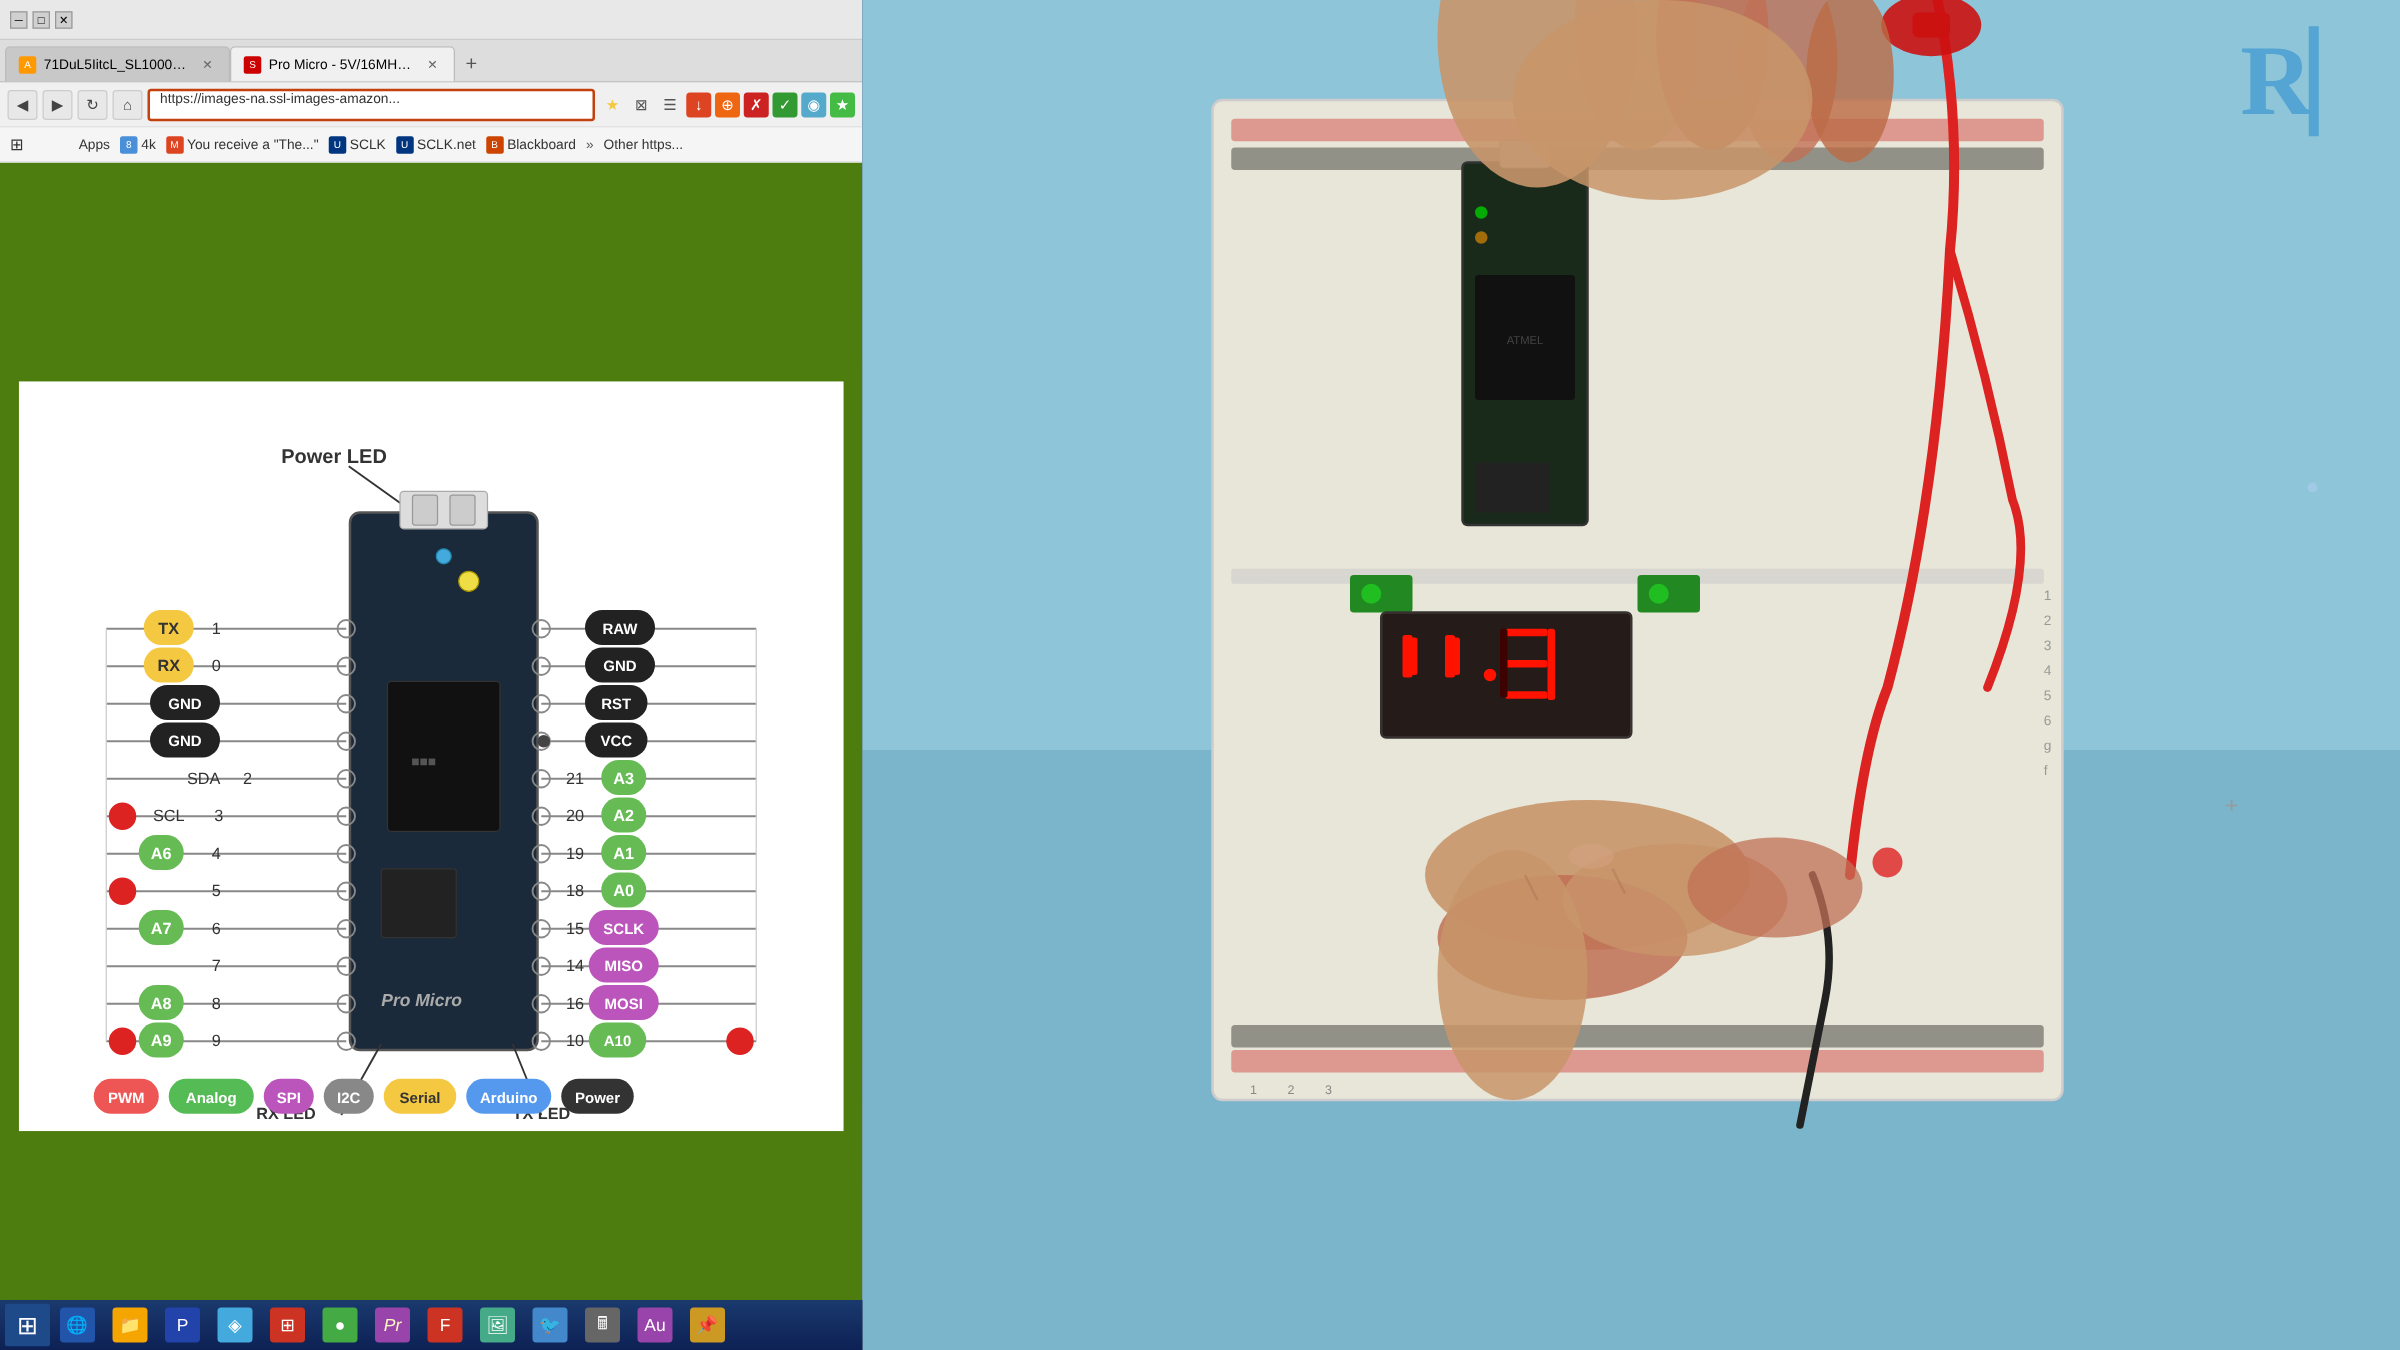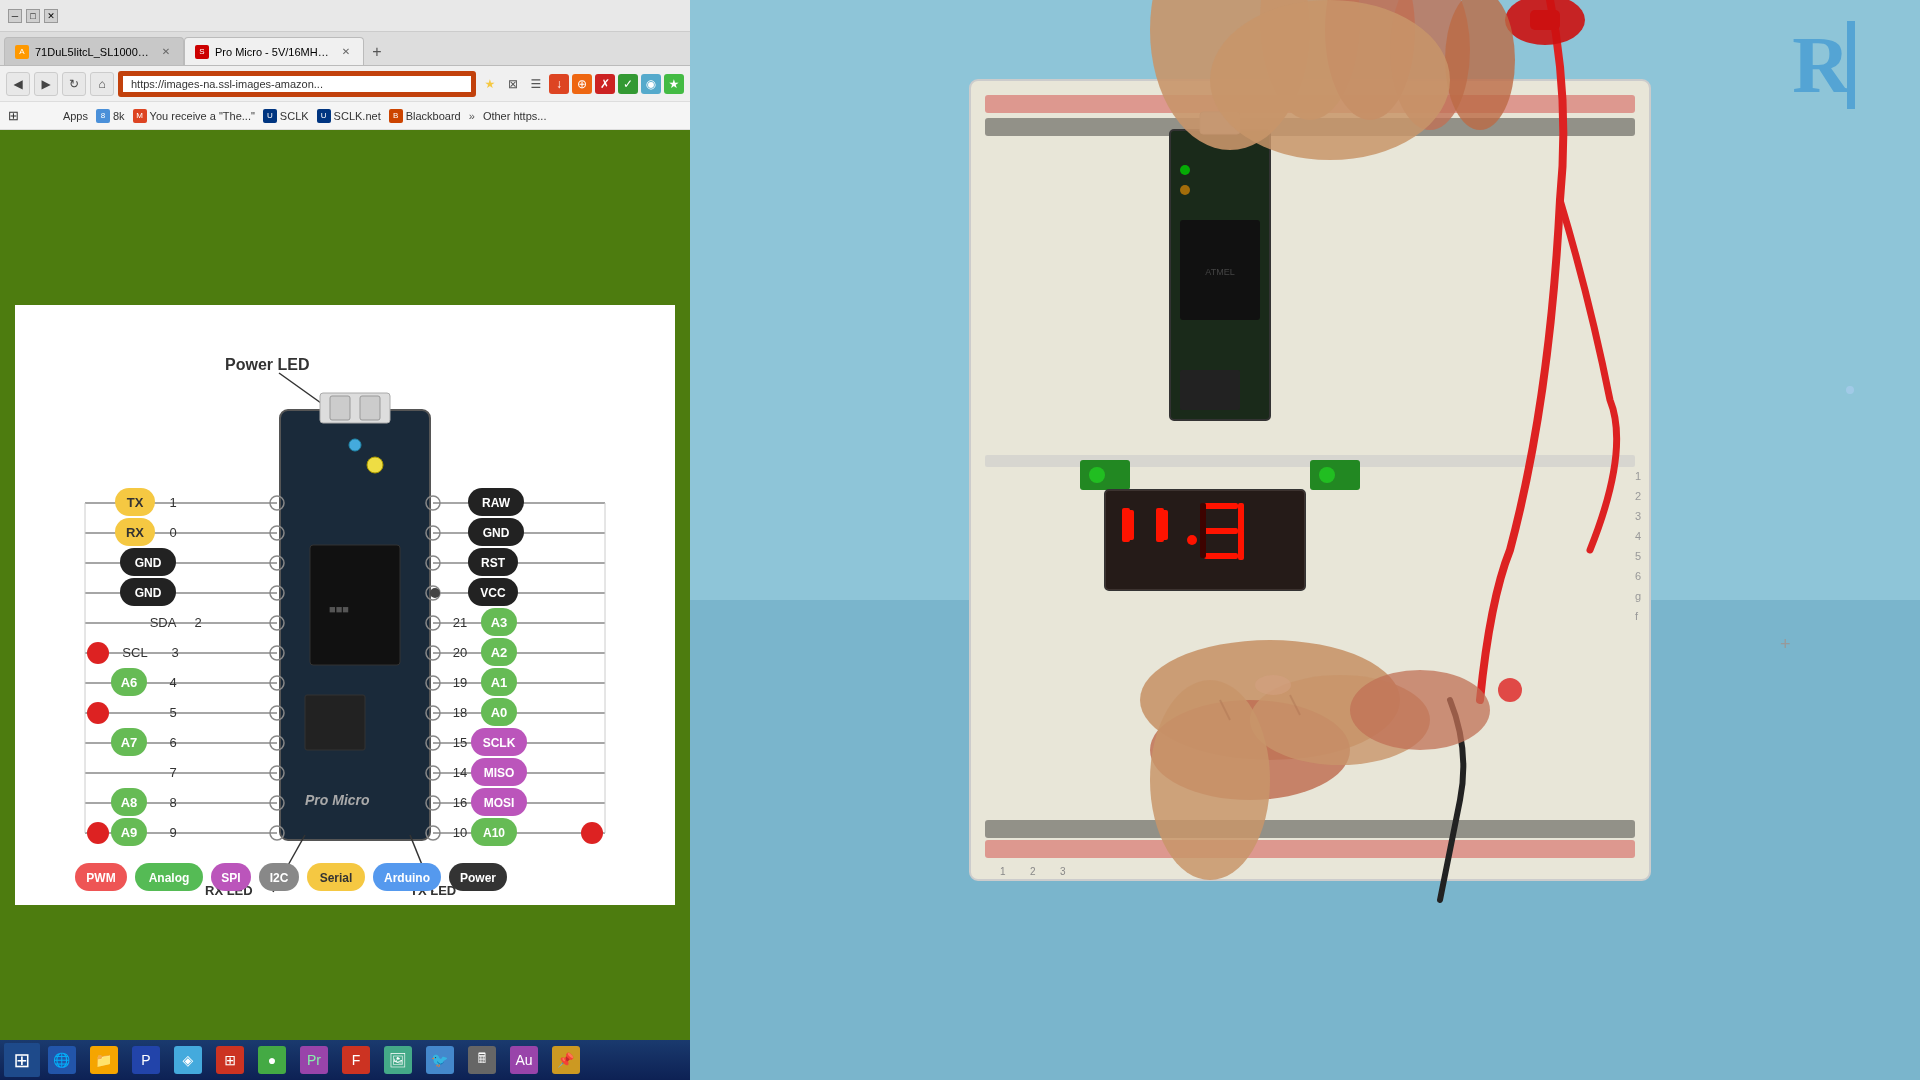--- a/index.html
+++ b/index.html
@@ -137,27 +137,26 @@
       align-items: center;
       justify-content: center;
       font-size: 12px;
       cursor: pointer;
       color: #444;
     }
 
     .address-bar {
       flex: 1;
       height: 26px;
-      border: 5px solid #c2410c;
+      border: 2px solid #c2410c;
       border-radius: 3px;
       background: white;
       padding: 0 8px;
       font-size: 11px;
       display: flex;
-      align-items: center;
       color: #333;
     }
 
     .toolbar-icons {
       display: flex;
       gap: 3px;
     }
 
     .toolbar-icon {
       width: 20px;
@@ -354,21 +353,21 @@
     </div>
   </div>
 
   <div class="bookmarks-bar">
     <div class="bookmark-apps">
       <span style="font-size:13px;">⊞</span>
       <span style="font-size:11px;margin-left:40px;">Apps</span>
     </div>
     <div class="bookmark-item">
       <div class="bookmark-favicon" style="background:#4a90d9;font-size:8px;">8</div>
-      <span>8k</span>
+      <span>4k</span>
     </div>
     <div class="bookmark-item">
       <div class="bookmark-favicon" style="background:#dd4422;font-size:8px;">M</div>
       <span>You receive a "The..."</span>
     </div>
     <div class="bookmark-item">
       <div class="bookmark-favicon" style="background:#003580;font-size:8px;">U</div>
       <span>SCLK</span>
     </div>
     <div class="bookmark-item">
@@ -597,21 +596,21 @@
     <div class="taskbar-btn">
       <div class="taskbar-icon-box" style="background:#44aadd;color:white;">◈</div>
     </div>
     <div class="taskbar-btn">
       <div class="taskbar-icon-box" style="background:#cc3322;color:white;">⊞</div>
     </div>
     <div class="taskbar-btn">
       <div class="taskbar-icon-box" style="background:#44aa44;color:white;">●</div>
     </div>
     <div class="taskbar-btn">
-      <div class="taskbar-icon-box" style="background:#9944aa;color:#86efac;">Pr</div>
+      <div class="taskbar-icon-box" style="background:#9944aa;color:#fef9c3;font-style:italic;">Pr</div>
     </div>
     <div class="taskbar-btn">
       <div class="taskbar-icon-box" style="background:#cc3322;color:white;">F</div>
     </div>
     <div class="taskbar-btn">
       <div class="taskbar-icon-box" style="background:#44aa88;color:white;">🖼</div>
     </div>
     <div class="taskbar-btn">
       <div class="taskbar-icon-box" style="background:#4488cc;color:white;">🐦</div>
     </div>

